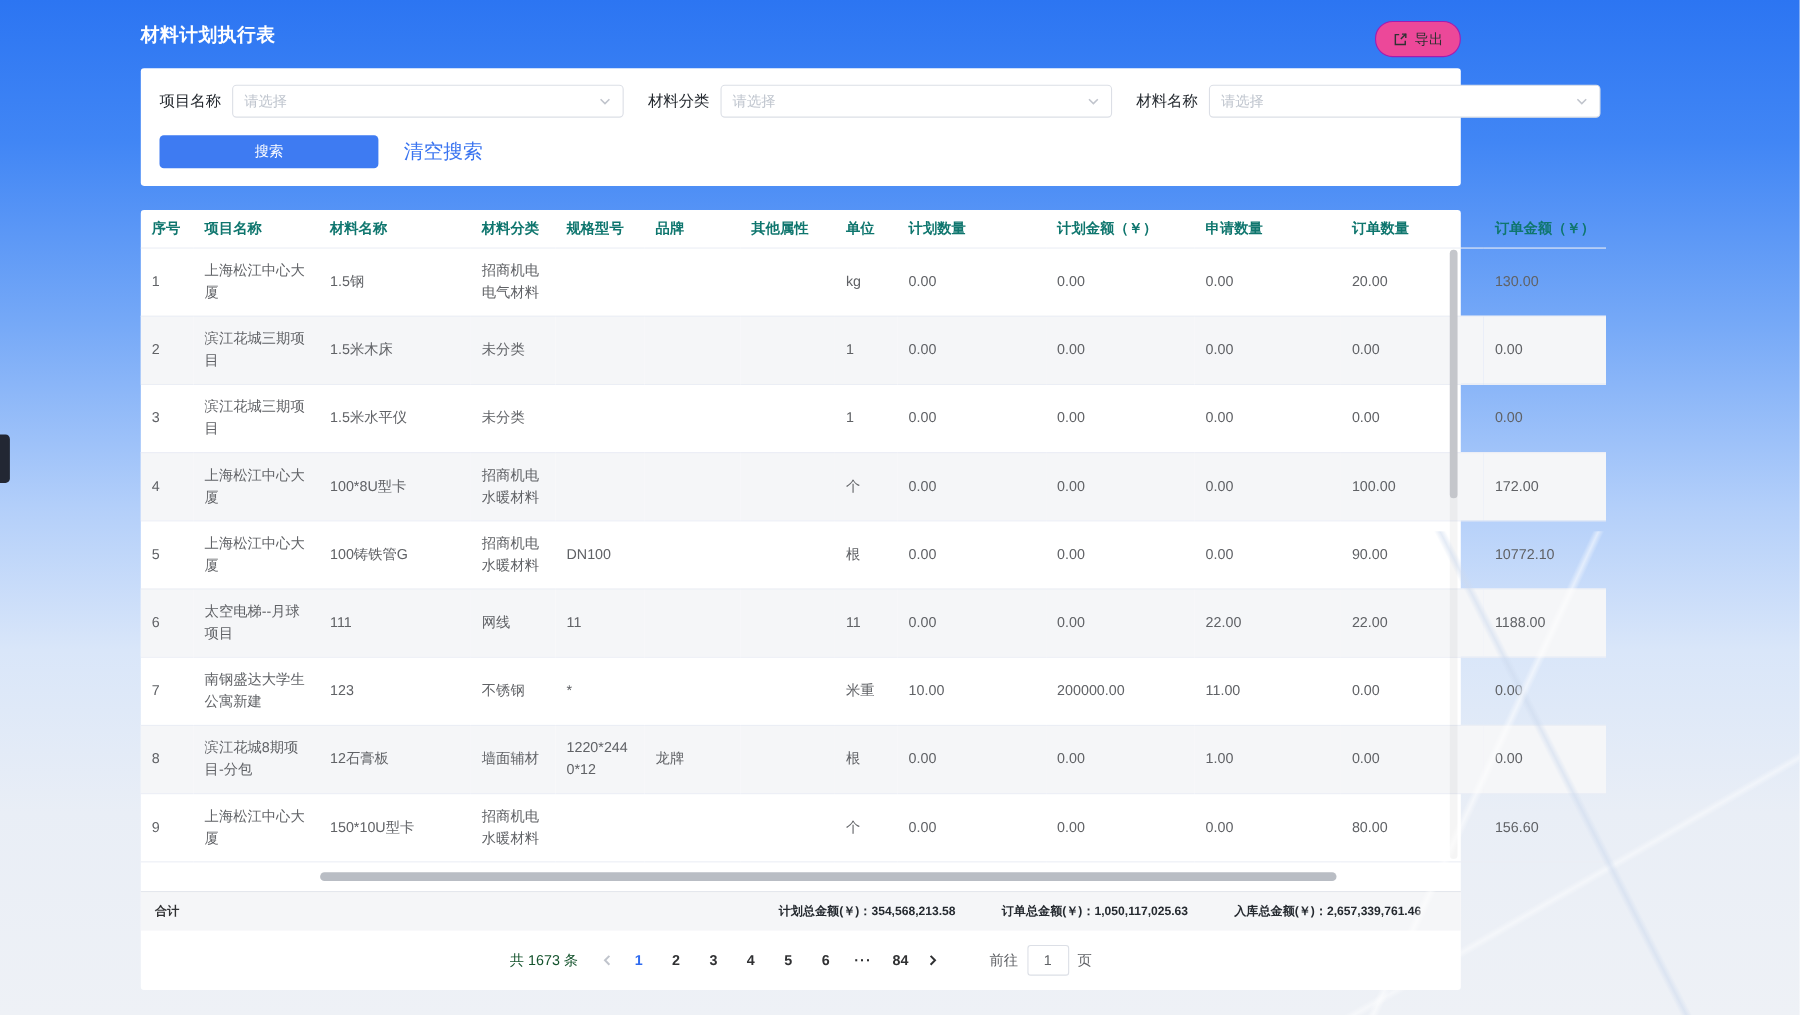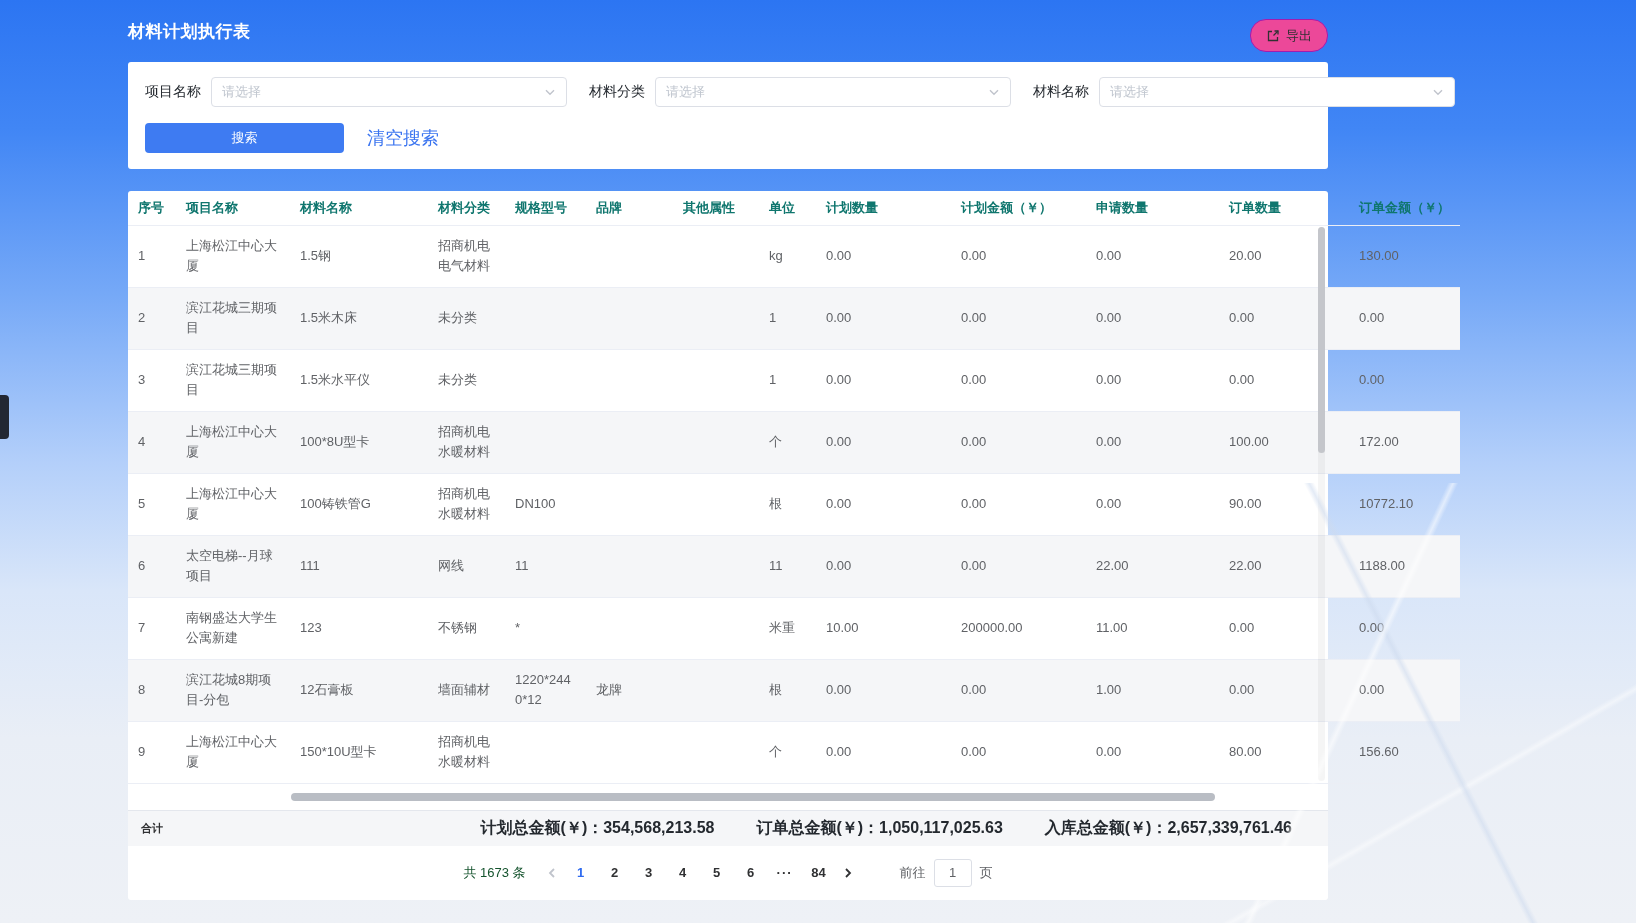--- a/index.html
+++ b/index.html
@@ -61,21 +61,21 @@
     background:#b9bdc4; border-radius:4px; cursor:pointer; }
   .v-scrollbar { position:absolute; right:3px; top:36px; width:7px; height:554px;
     background:rgba(0,0,0,.04); border-radius:4px; cursor:pointer; }
   .v-thumb { position:absolute; top:0; left:0; width:7px; height:226px;
     background:#c4c6cb; border-radius:4px; }
 
   .summary-row { height:36px; background:#f5f6f8; border-top:1px solid #e4e7ed;
     display:flex; align-items:center; padding:0 36px 0 13px; }
   .sum-label { font-size:11px; font-weight:700; color:#303133; }
   .totals { margin-left:auto; display:flex; gap:42px; }
-  .total-item { font-size:16px; font-weight:600; color:#24292f; white-space:nowrap; }
+  .total-item { font-size:11px; font-weight:600; color:#24292f; white-space:nowrap; }
 
   .pagination { height:54px; display:flex; align-items:center; justify-content:center; }
   .total-count { font-size:13px; color:#14532d; margin-right:14px;text-align:center; }
   .pg-btn { background:none; border:none; cursor:pointer; display:flex; align-items:center;
     padding:0 6px; }
   .pg-btn.disabled { cursor:default; }
   .pages { display:flex; align-items:center; }
   .pg-num { min-width:30px; margin:0 2px; text-align:center; font-size:13px; font-weight:600;
     color:#303133; cursor:pointer; line-height:28px; }
   .pg-num.active { color:#2f6bf0; }

